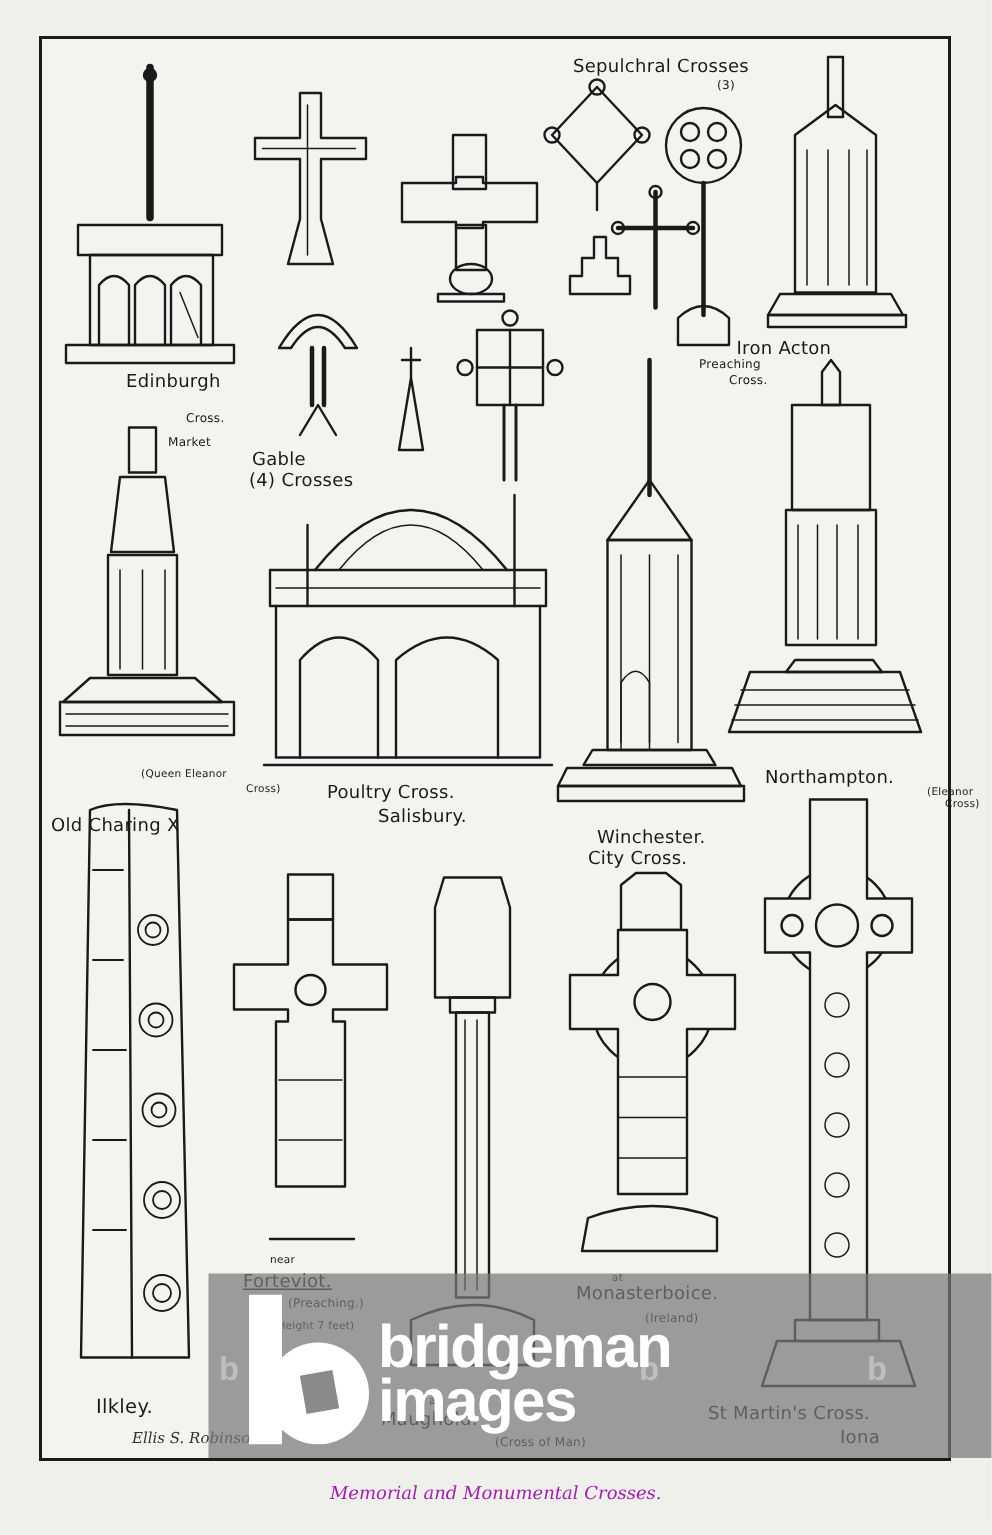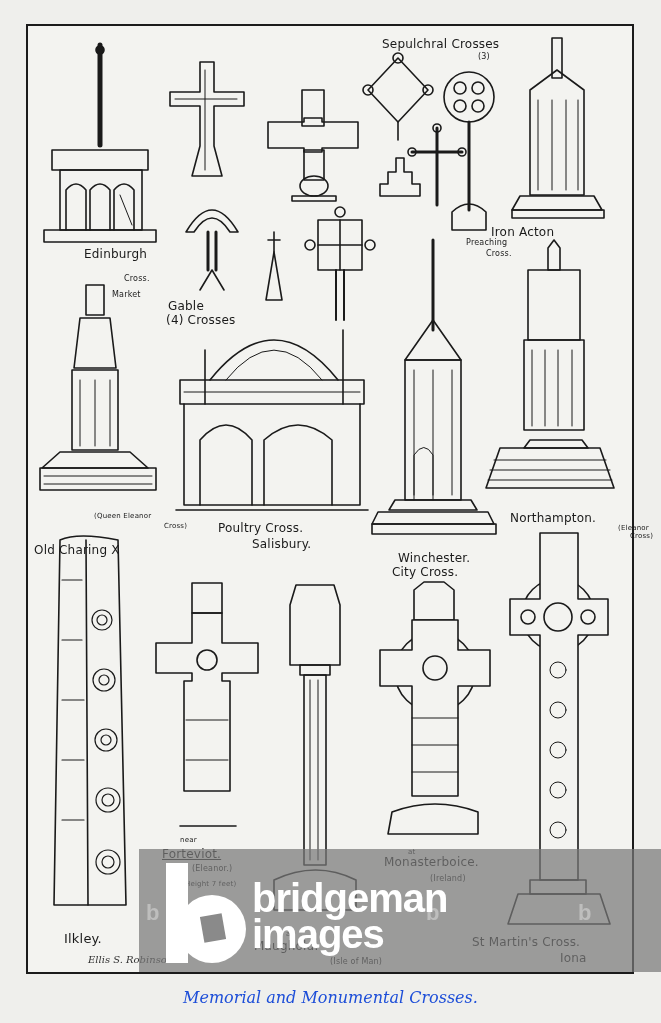--- a/index.html
+++ b/index.html
@@ -17,21 +17,21 @@
     .art { position: absolute; left: 0; top: 0; width: 661px; height: 1023px; }
     .label {
       position: absolute; font-family: "DejaVu Sans", sans-serif;
       font-size: 12px; line-height: 13px; color: #1a1a1a; white-space: nowrap;
       letter-spacing: 0.2px;
     }
     .label.small { font-size: 8px; line-height: 9px; }
     .label.tiny { font-size: 7px; line-height: 8px; padding-left: 36px; }
     .caption {
       position: absolute; left: 0; width: 661px; top: 988px; text-align: center;
-      font-family: "DejaVu Serif", serif; font-style: italic; font-size: 16px; color: #1d4ed8;
+      font-family: "DejaVu Serif", serif; font-style: italic; font-size: 12px; color: #a21caf;
     }
     .signature {
       position: absolute; left: 88px; top: 954px; font-family: "DejaVu Serif", serif;
       font-style: italic; font-size: 10px; color: #333;
     }
     .watermark {
       position: absolute; left: 139px; top: 849px; width: 522px; height: 123px;
       background: rgba(120,120,120,0.72);
     }
     .wm-logo-b {
@@ -259,26 +259,26 @@
 <div class="label" style="left:398px;top:552px;">Winchester.</div>
 
 <div class="label" style="left:510px;top:512px;">Northampton.</div>
 <div class="label tiny" style="left:582px;top:524px;">(Eleanor</div>
 <div class="label tiny" style="left:594px;top:532px;">Cross)</div>
 
 <div class="label" style="left:64px;top:932px;font-size:13px;">Ilkley.</div>
 
 <div class="label tiny" style="left:144px;top:836px;">near</div>
 <div class="label" style="left:162px;top:848px;text-decoration:underline;">Forteviot.</div>
-<div class="label small" style="left:192px;top:864px;">(Eleanor.)</div>
+<div class="label small" style="left:192px;top:864px;">(Preaching.)</div>
 <div class="label tiny" style="left:146px;top:880px;">(Height 7 feet)</div>
 
 <div class="label tiny" style="left:250px;top:930px;">at</div>
 <div class="label" style="left:254px;top:940px;">Maughold.</div>
-<div class="label small" style="left:330px;top:957px;">(Isle of Man)</div>
+<div class="label small" style="left:330px;top:957px;">(Cross of Man)</div>
 
 <div class="label tiny" style="left:372px;top:848px;">at</div>
 <div class="label" style="left:384px;top:856px;">Monasterboice.</div>
 <div class="label small" style="left:430px;top:874px;">(Ireland)</div>
 
 <div class="label" style="left:472px;top:936px;">St Martin's Cross.</div>
 <div class="label" style="left:560px;top:952px;">Iona</div>
 
 <div class="signature">Ellis S. Robinson.</div>
 

